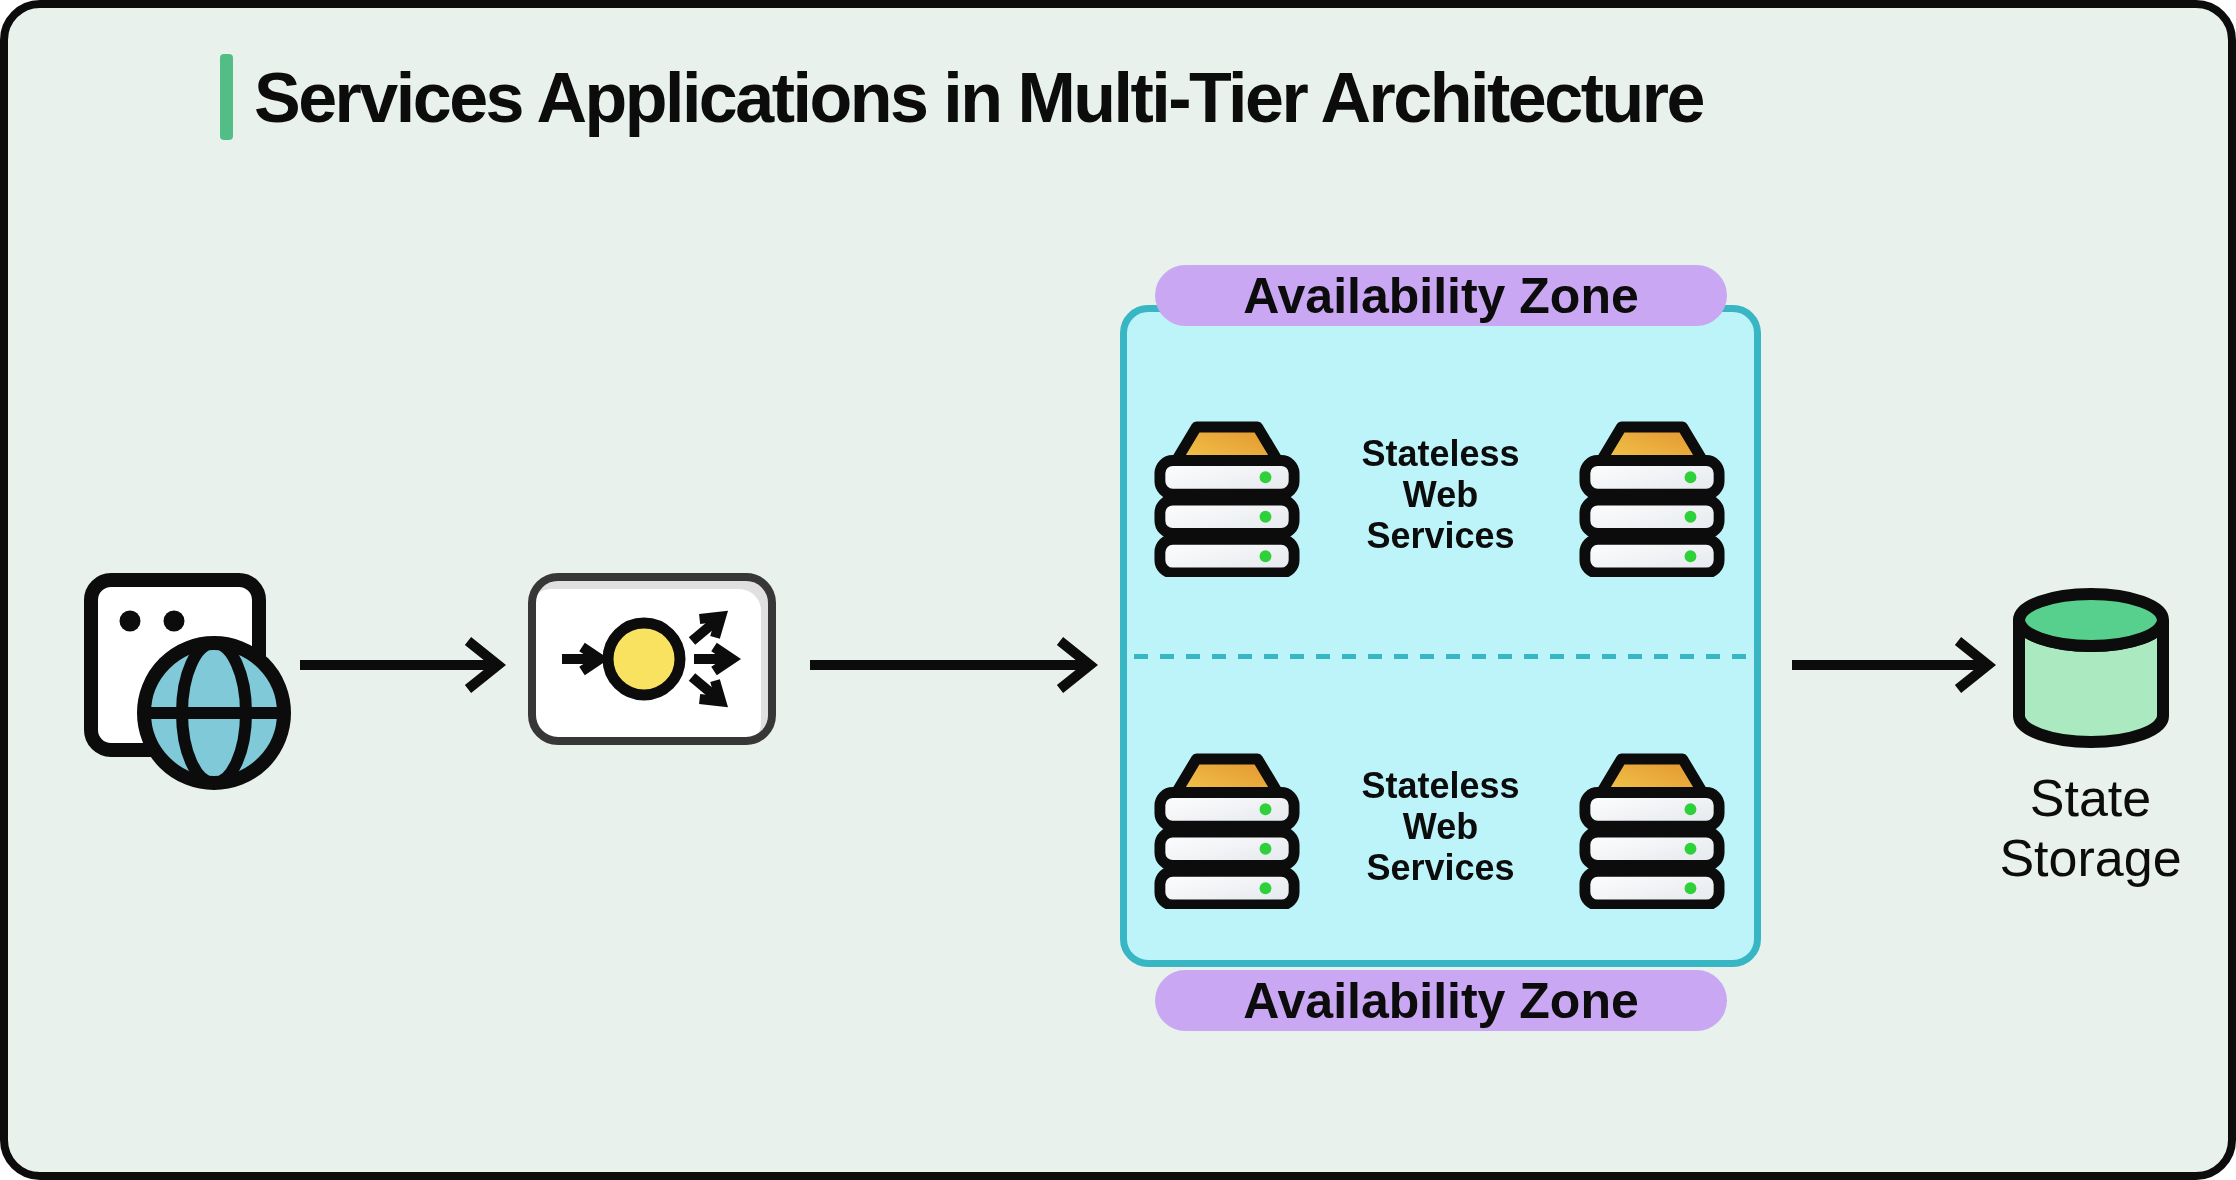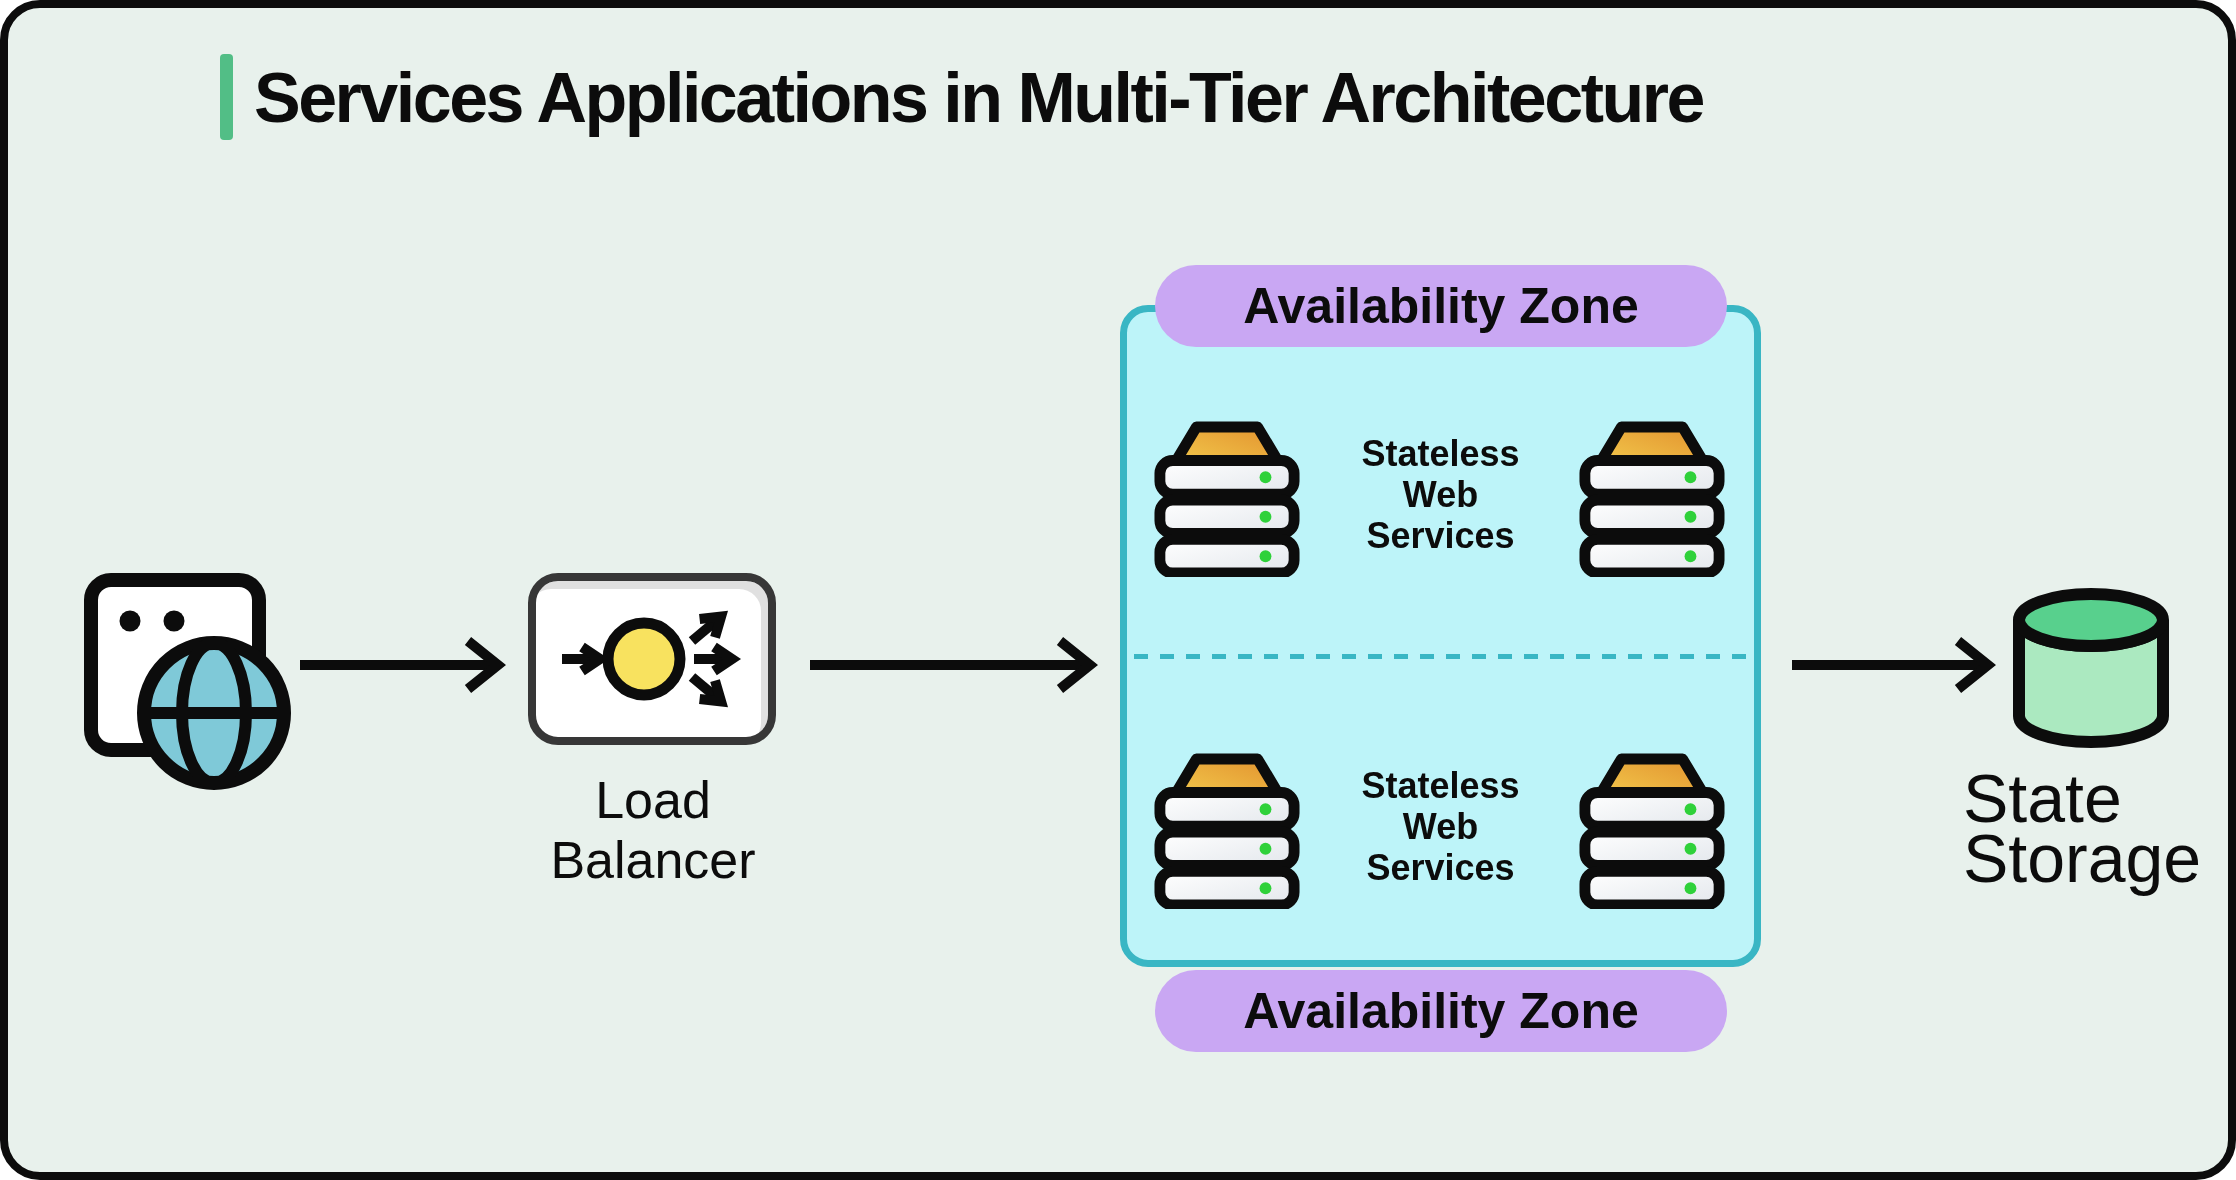--- a/index.html
+++ b/index.html
@@ -54,37 +54,37 @@
     display:flex;align-items:center;justify-content:center;}
   .lb-label{left:495px;top:762px;width:300px;text-align:center;
     font-size:52px;line-height:60px;font-weight:500;}
 
   
   .zone-wrap{left:1112px;top:257px;width:641px;height:789px;}
   .zone-box{position:absolute;left:0;top:40px;width:641px;height:662px;
     background:var(--zone_fill);border:7px solid var(--zone_border);border-radius:28px;}
   .zone-divider{position:absolute;left:14px;top:389px;width:613px;height:5px;
     background:repeating-linear-gradient(90deg,var(--zone_border) 0 14px,transparent 14px 26px);}
-  .pill{position:absolute;left:35px;width:572px;height:82px;background:var(--pill_purple);
+  .pill{position:absolute;left:35px;width:572px;height:61px;background:var(--pill_purple);
     border-radius:41px;display:flex;align-items:center;justify-content:center;
     font-size:50px;font-weight:600;color:var(--ink);}
   .pill-top{top:0;}
   .pill-bottom{top:705px;}
   .server{position:absolute;width:148px;height:158px;}
   .srv-tl{left:33px;top:154px;}  .srv-tr{left:458px;top:154px;}
   .srv-bl{left:33px;top:486px;}  .srv-br{left:458px;top:486px;}
   .svc-label{position:absolute;left:215px;width:211px;text-align:center;
     font-size:36px;line-height:41px;font-weight:700;}
   .svc-top{top:168px;}
   .svc-bottom{top:500px;}
 
   
   .cylinder{left:2001px;top:576px;width:164px;height:172px;}
-  .storage-label{left:1955px;top:760px;width:255px;text-align:left;
-    font-size:68px;line-height:60px;font-weight:500;}
+  .storage-label{left:1955px;top:760px;width:255px;text-align:center;
+    font-size:52px;line-height:60px;font-weight:500;}
 </style>
 </head>
 <body>
 
 <svg width="0" height="0" style="position:absolute" aria-hidden="true">
   <defs>
     <linearGradient id="gradOrange" x1="0" y1="1" x2="1" y2="0">
       <stop offset="0" style="stop-color:var(--orange_light)"></stop>
       <stop offset="1" style="stop-color:var(--orange_dark)"></stop>
     </linearGradient>
@@ -134,21 +134,20 @@
 
     <div class="abs lb-box">
       <svg width="200" height="140" viewBox="0 0 200 140">
         <use href="#tinyArrow" transform="translate(10,70)"></use>
         <circle cx="92" cy="70" r="36" fill="var(--lb_yellow)" stroke="var(--ink)" stroke-width="11"></circle>
         <use href="#tinyArrow" transform="translate(142,70)"></use>
         <use href="#tinyArrow" transform="translate(140,52) rotate(-40)"></use>
         <use href="#tinyArrow" transform="translate(140,88) rotate(40)"></use>
       </svg>
     </div>
-    <div class="abs lb-label">Load Balancer</div>
 
     <svg class="abs arrow a2" width="292" height="64" viewBox="0 0 292 64">
       <path d="M4,32 H276" stroke="var(--ink)" stroke-width="10" fill="none"></path>
       <path d="M254,8 L284,32 L254,56" stroke="var(--ink)" stroke-width="10" fill="none" stroke-linejoin="miter"></path>
     </svg>
 
     <div class="abs zone-wrap">
       <div class="zone-box"></div>
       <div class="zone-divider"></div>
 

